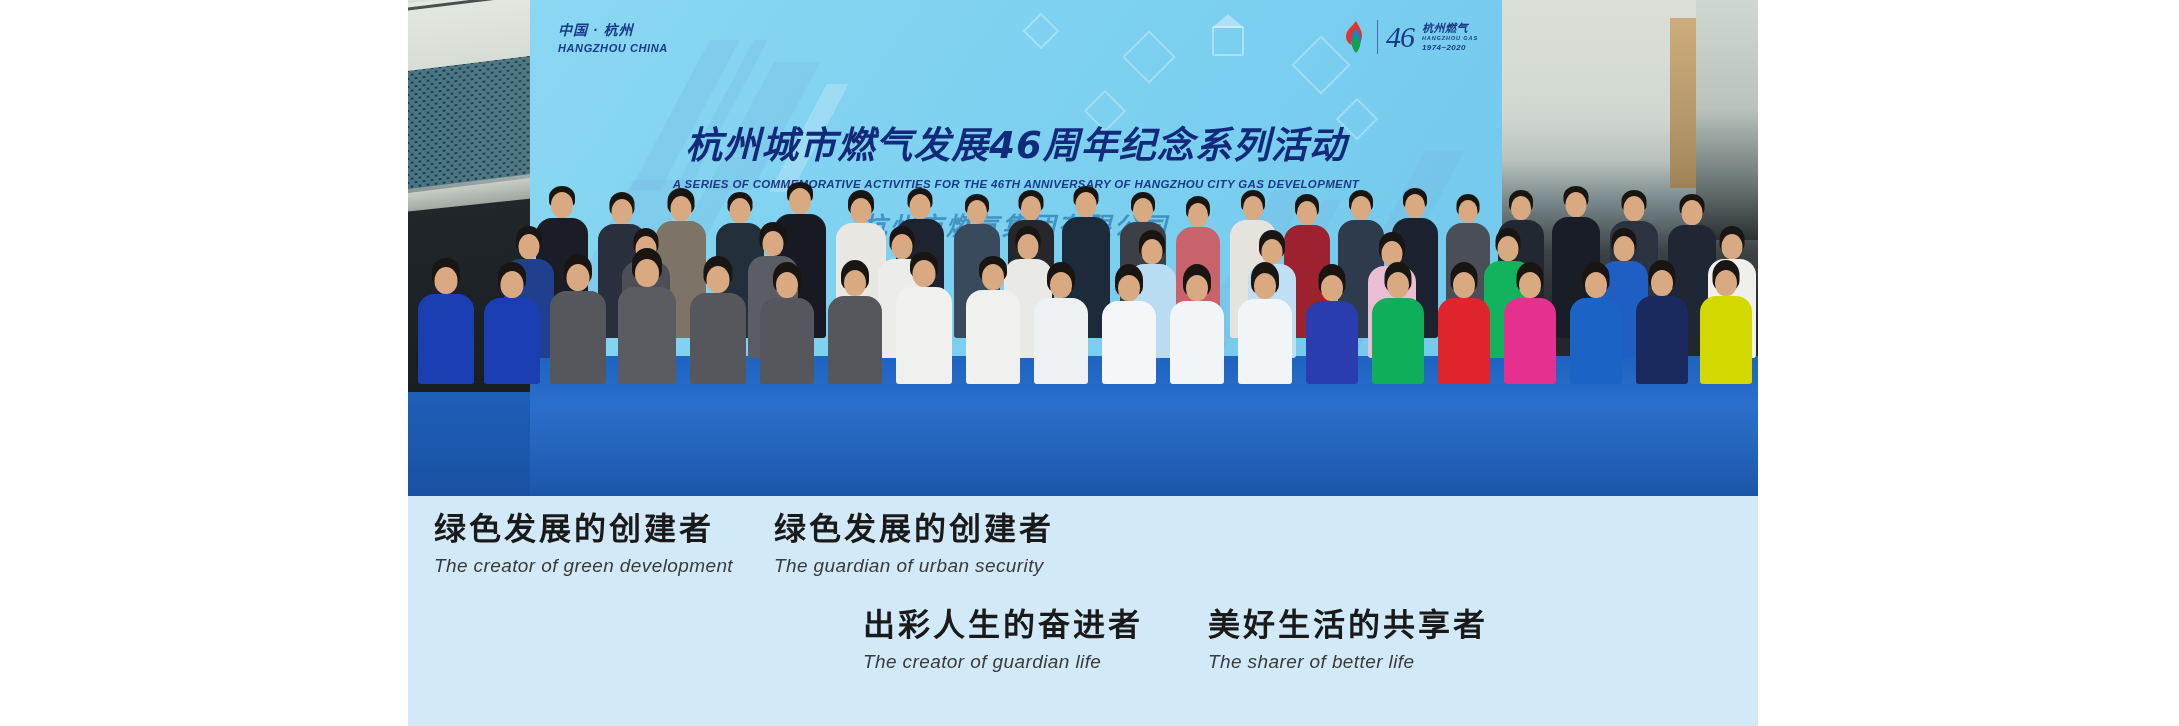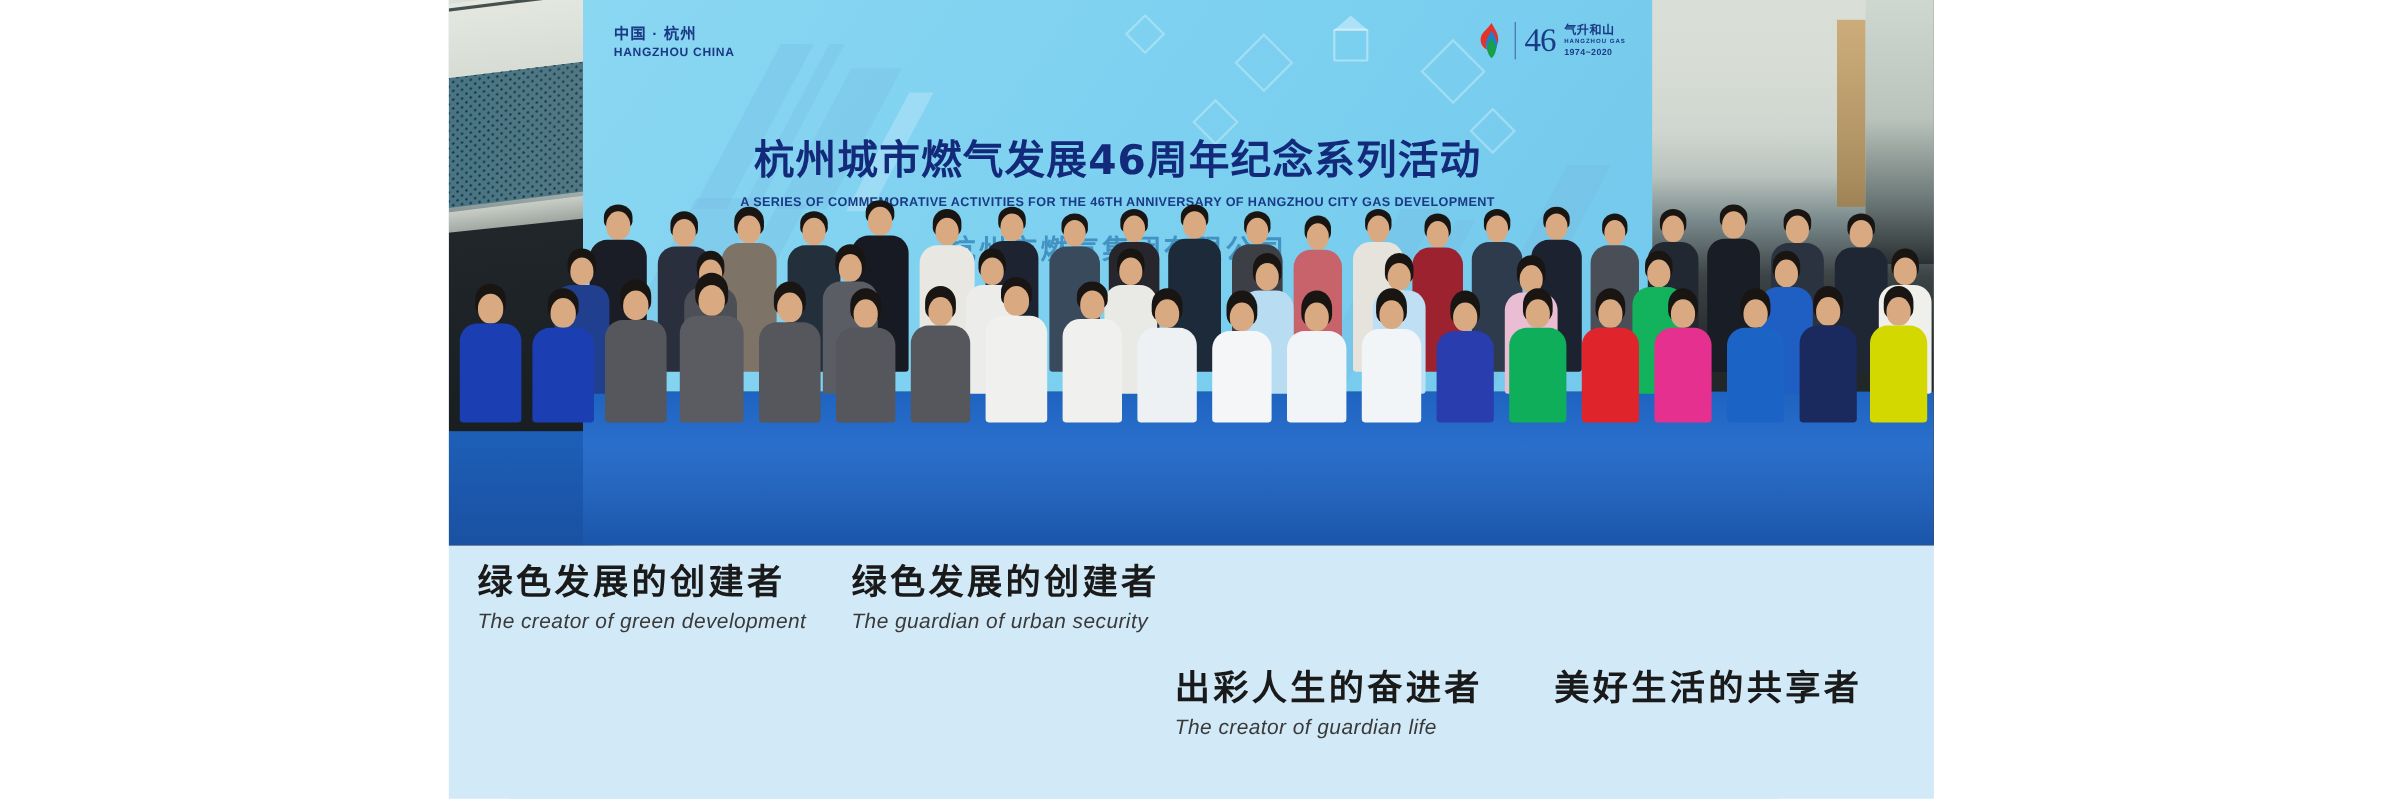--- a/index.html
+++ b/index.html
@@ -124,20 +124,21 @@
 
   
   .led {
     position: absolute;
     left: 122px;
     top: 0;
     width: 972px;
     height: 356px;
     background: #82d4f1;
     overflow: hidden;
+    font-style: italic;
   }
   .led-tint {
     position: absolute; inset: 0;
     background: linear-gradient(125deg, #8ad7f2 0%, #7ed1f0 45%, #73c9ec 100%);
   }
   
   .led-motif {
     position: absolute;
     background: rgba(255,255,255,.22);
     transform: skewX(-28deg);
@@ -319,21 +320,21 @@
     width: 1350px;
     height: 230px;
     background: #d2eaf8;
   }
   .slogan-row {
     position: absolute;
     left: 0; right: 0;
     display: flex;
   }
   .slogan-row.r1 { top: 16px; justify-content: flex-start; padding-left: 26px; }
-  .slogan-row.r2 { top: 112px; justify-content: flex-end; padding-left: 250px; }
+  .slogan-row.r2 { top: 112px; justify-content: center; padding-left: 250px; }
 
   .slogan { width: 340px; }
   .slogan.w2 { width: 345px; }
   .slogan .cn {
     font-size: 32px;
     font-weight: 700;
     letter-spacing: 3px;
     color: #1a1a1a;
     line-height: 1.12;
     font-family: "DejaVu Sans", "Liberation Sans", sans-serif;
@@ -396,21 +397,21 @@
 
         <div class="led-logo">
           <svg class="flame" viewBox="0 0 26 34">
             <path d="M13 1 C16 7 19 10 19 16 C19 21 16 24 13 25 C15 19 12 16 11 12 C10 16 7 19 9 25 C6 24 3 21 3 16 C3 10 9 7 13 1 Z" fill="#e2342a"></path>
             <path d="M13 8 C16 13 18 16 18 20 C18 25 15 29 13 31 C11 29 8 25 8 20 C8 16 10 13 13 8 Z" fill="#1d7fd1"></path>
             <path d="M13 14 C15 18 17 21 17 24 C17 28 15 31 13 33 C11 31 9 28 9 24 C9 21 11 18 13 14 Z" fill="#17a04a"></path>
           </svg>
           <div class="logo-sep"></div>
           <div class="logo-46">46</div>
           <div class="logo-words">
-            <span class="w-cn">气升和山</span>
+            <span class="w-cn">杭州燃气</span>
             <span class="w-en">HANGZHOU GAS</span>
             <span class="w-yr">1974~2020</span>
           </div>
         </div>
 
         <div class="led-title">杭州城市燃气发展46周年纪念系列活动</div>
         <div class="led-sub">A SERIES OF COMMEMORATIVE ACTIVITIES FOR THE 46TH ANNIVERSARY OF HANGZHOU CITY GAS DEVELOPMENT</div>
         <div class="led-org">杭州市燃气集团有限公司</div>
       </div>
 
@@ -699,18 +700,19 @@
         </div>
       </div>
 
       <div class="slogan-row r2">
         <div class="slogan w2">
           <div class="cn">出彩人生的奋进者</div>
           <div class="en">The creator of guardian life</div>
         </div>
         <div class="slogan w2">
           <div class="cn">美好生活的共享者</div>
+          <div class="en">The sharer of better life</div>
         </div>
       </div>
 
     </div>
   </div>
 </div>
 
 </body></html>

